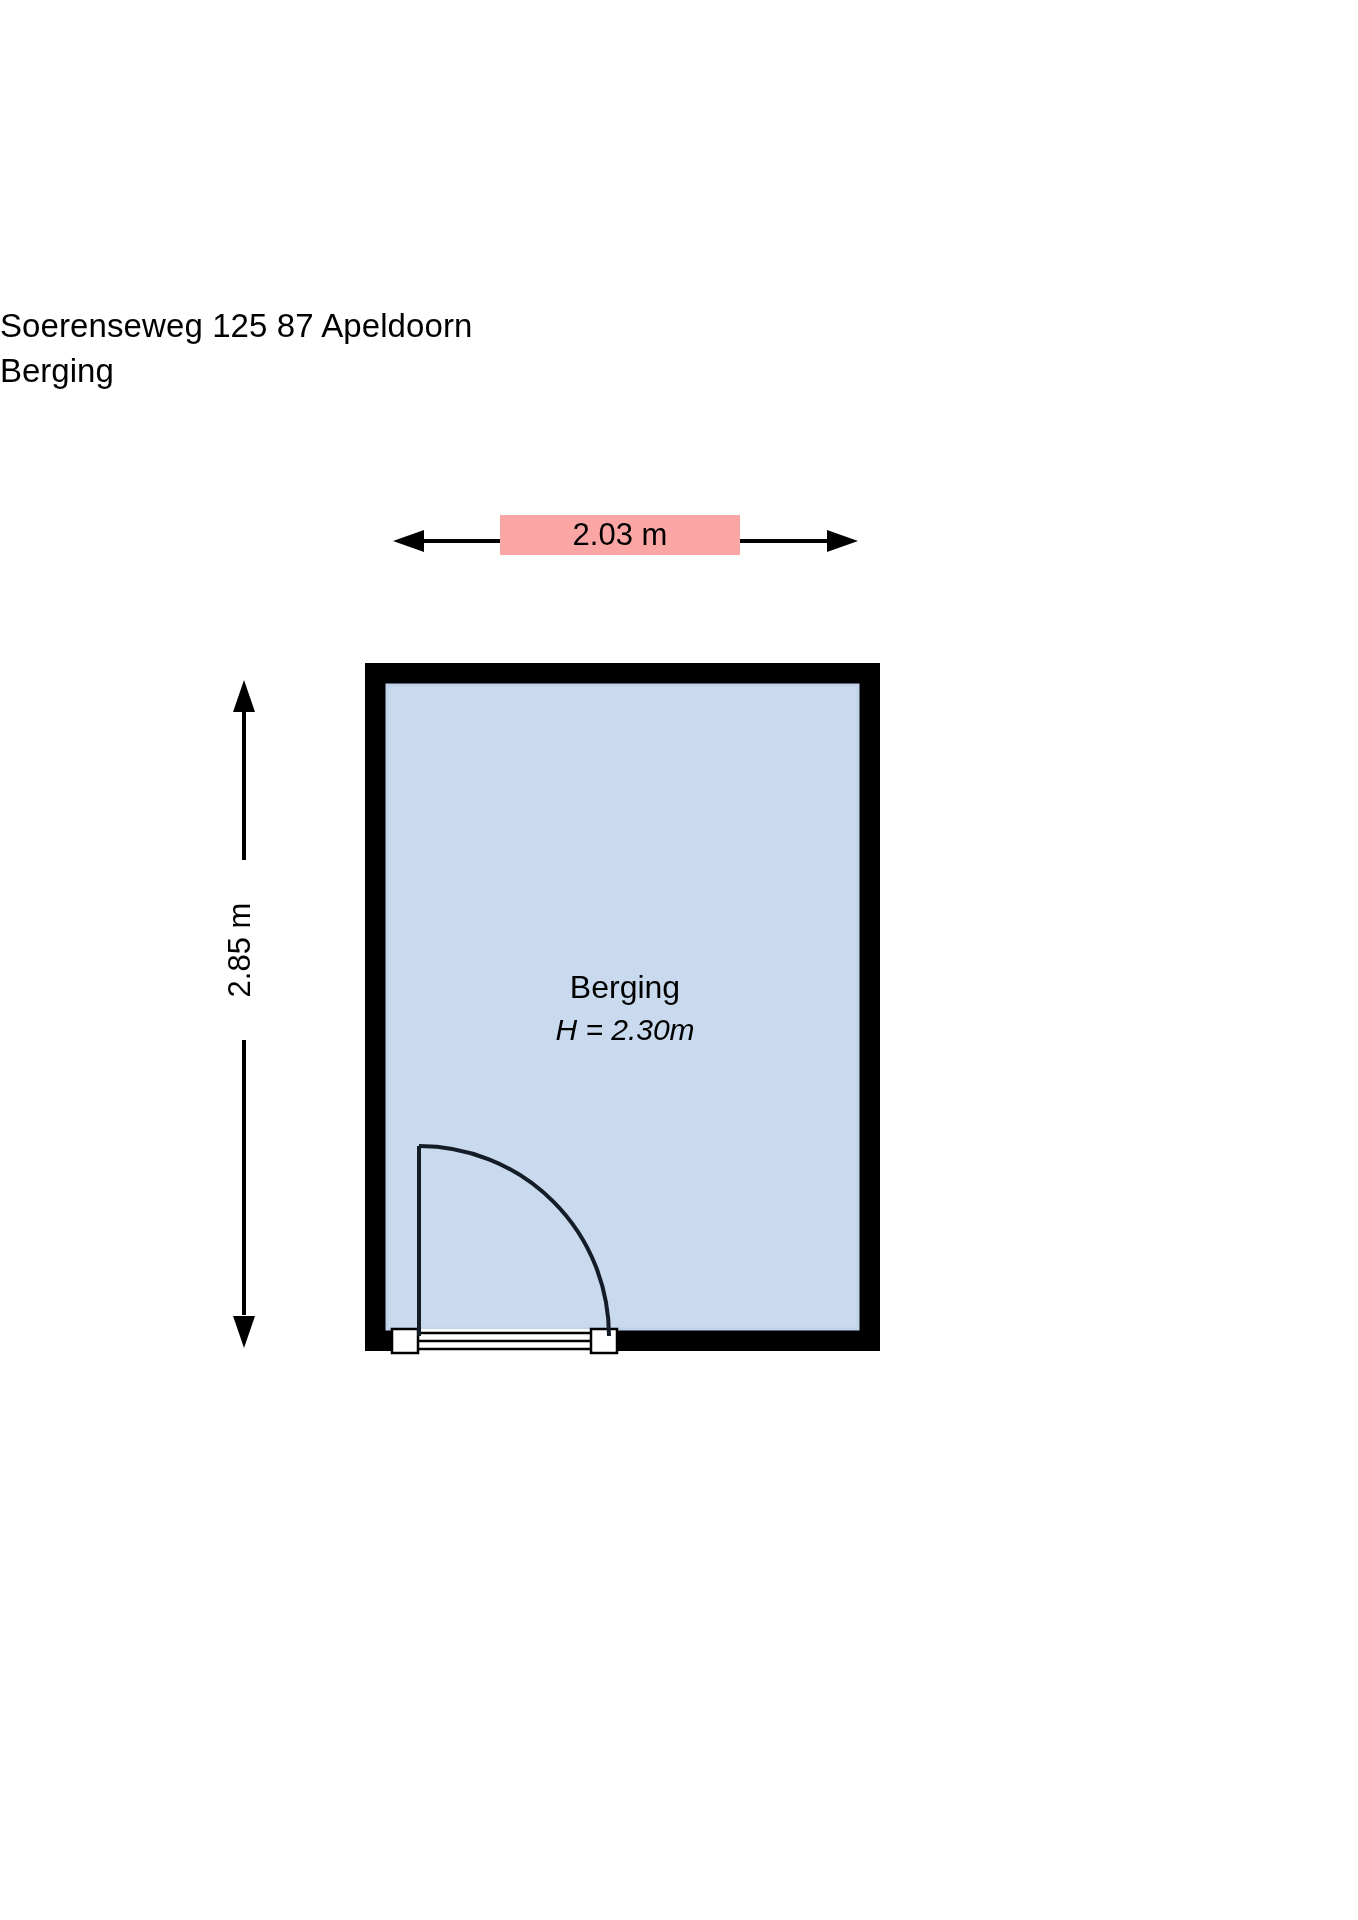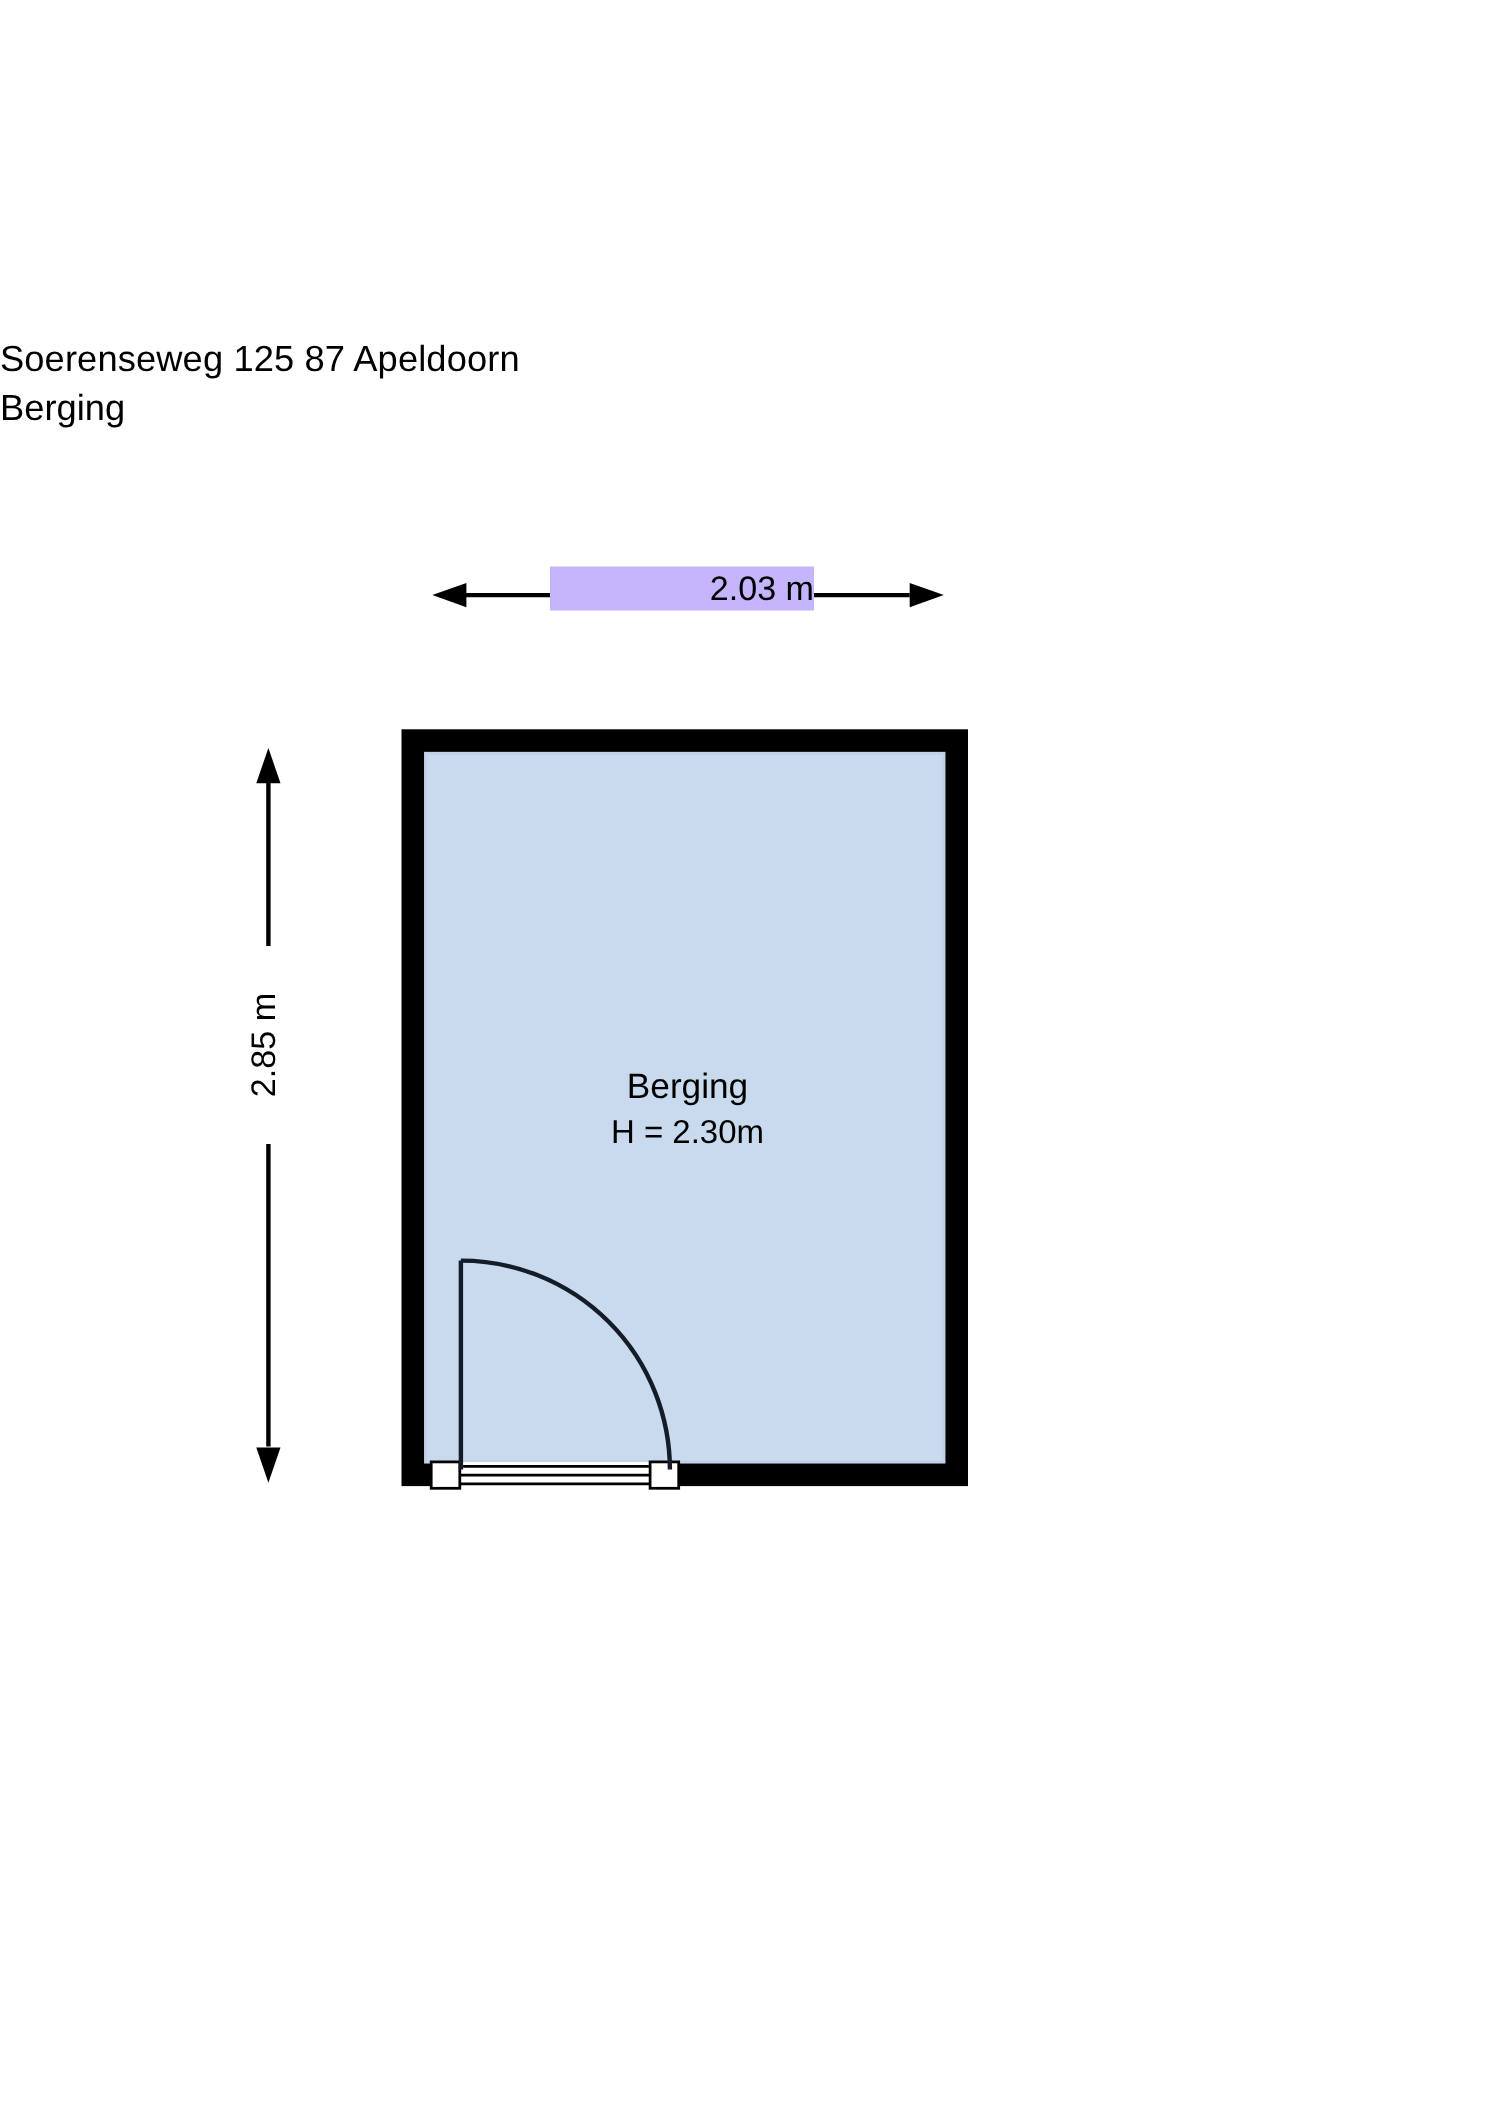--- a/index.html
+++ b/index.html
@@ -49,24 +49,24 @@
   #plan-canvas svg {
     display: block;
   }
 
   
   #dim-top-label {
     position: absolute;
     left: 500px;
     top: 515px;
     width: 240px;
-    text-align: right;
+    text-align: center;
     font-size: 31px;
     line-height: 40px;
-    background: #c4b5fd;
+    background: #fca5a5;
     white-space: nowrap;
   }
   #dim-left-label {
     position: absolute;
     left: 150px;
     top: 930px;
     width: 180px;
     text-align: center;
     font-size: 31px;
     line-height: 40px;
@@ -87,20 +87,21 @@
   }
   #room-label .room-name {
     font-size: 32px;
     line-height: 44px;
     white-space: nowrap;
   }
   #room-label .room-height {
     font-size: 30px;
     line-height: 42px;
     white-space: nowrap;
+    font-style: italic;
   }
 
   
   #footer-block {
     position: absolute;
     left: 26px;
     top: 1485px;
     width: 1320px;
     text-align: left;
   }

